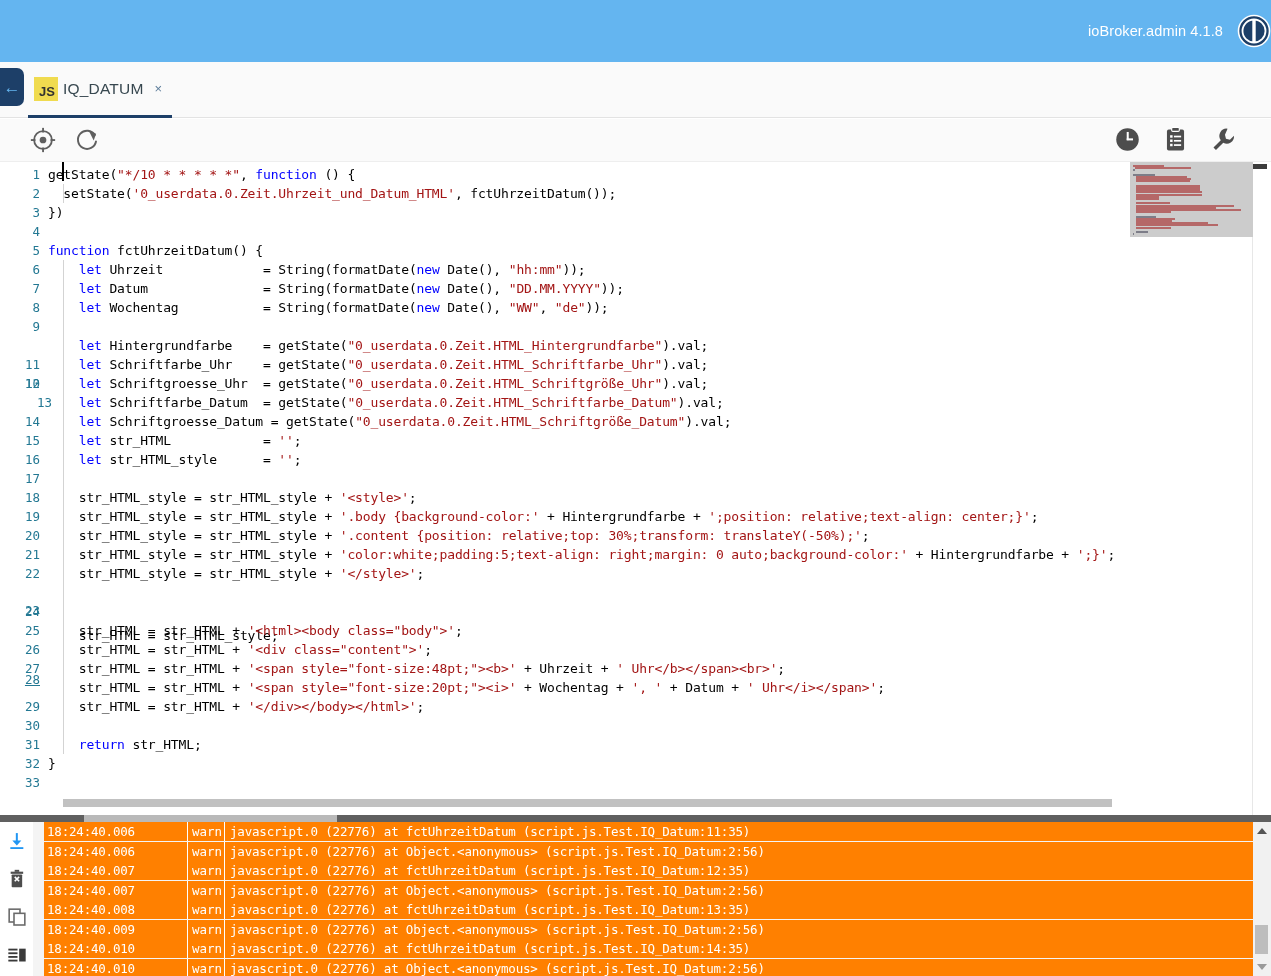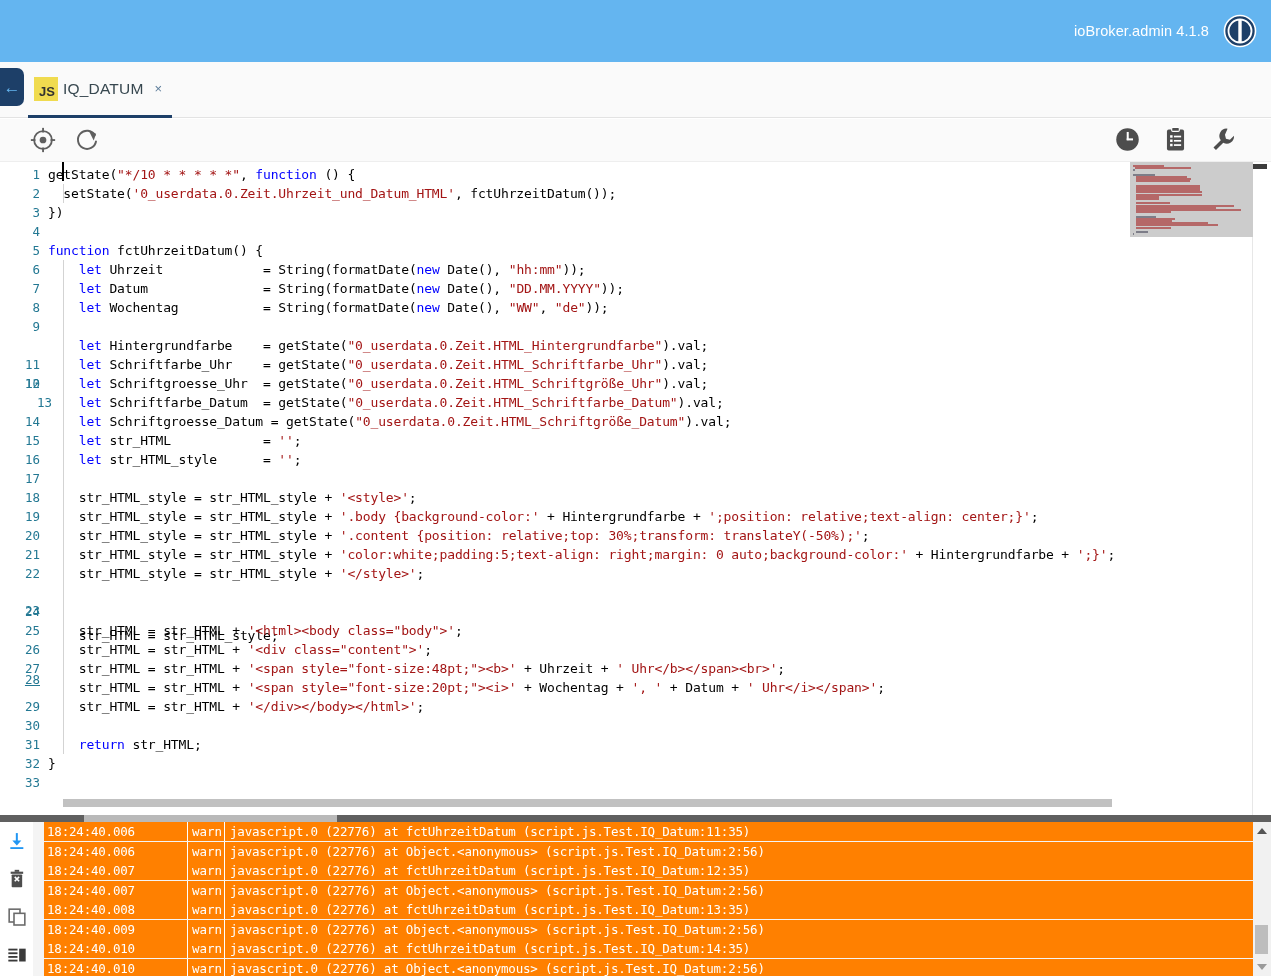--- a/index.html
+++ b/index.html
@@ -8,21 +8,20 @@
     overflow: hidden;
     background: #ffffff;
     font-family: "Liberation Sans", sans-serif;
   }
 
   
   .appbar {
     position: absolute; left: 0; top: 0; width: 1271px; height: 62px;
     background: #64b5f0;
     display: flex; align-items: center; justify-content: flex-end;
-    padding-right: 14px;
   }
   .appbar-title {
     color: #ffffff; font-size: 14.5px; letter-spacing: .1px;
     margin-right: 14px; white-space: nowrap;
   }
   .iob-logo { width: 34px; height: 34px; position: relative; }
 
   
   .tabstrip {
     position: absolute; left: 0; top: 62px; width: 1271px; height: 56px;

